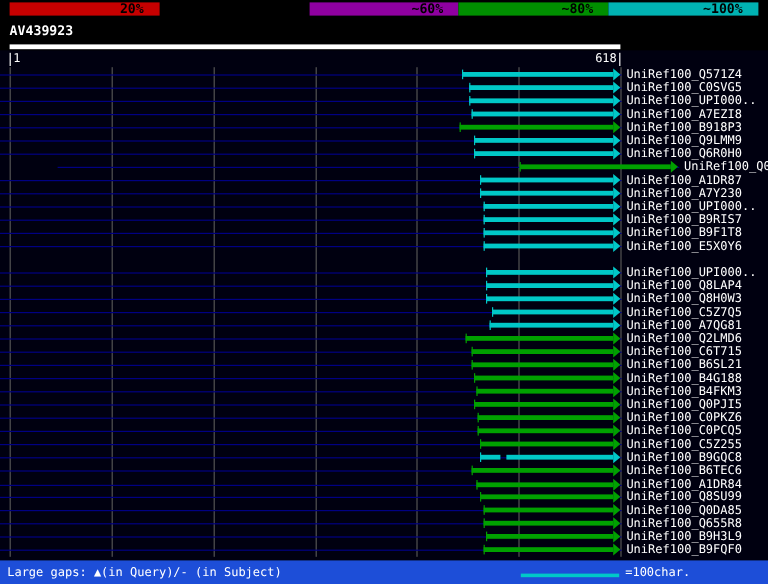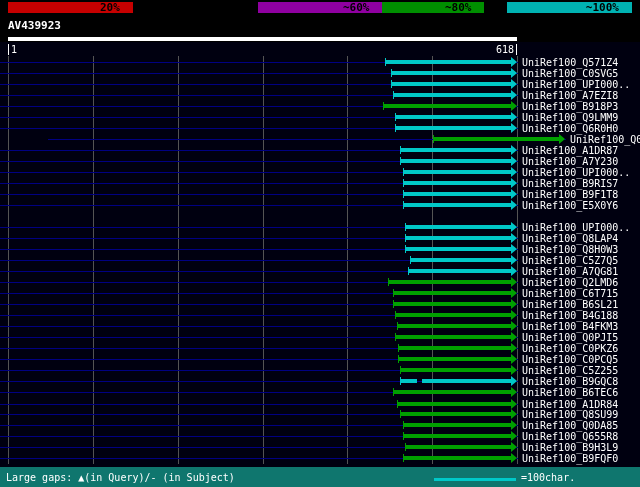--- a/index.html
+++ b/index.html
@@ -35,41 +35,41 @@
   .bar-arrow {
     position:absolute; top:0; width:0; height:0;
     border-top:5px solid transparent; border-bottom:5px solid transparent;
     border-left:6px solid #00c8c8;
   }
   .hit-label {
     position:absolute; left:522px; top:0; line-height:11px;
     font-size:10px; color:#fff; white-space:nowrap;
   }
   
-  .statusbar { position:absolute; top:467px; left:0; width:640px; height:20px; background:#0f766e; }
+  .statusbar { position:absolute; top:467px; left:0; width:640px; height:20px; background:#1d4ed8; }
   .gaps { position:absolute; left:6px; top:5px; font-size:10px; color:#fff; white-space:nowrap; }
   .legend-line { position:absolute; top:11px; height:3px; background:#00c8c8; }
   .legend-text { position:absolute; left:521px; top:5px; font-size:10px; color:#fff; }
 </style>
 </head>
 <body>
 
 <div class="screen">
 
   <div class="scalebar">
       <div class="seg" style="left: 8px; width: 124.8px; background: rgb(198, 0, 0);">
         <span>20%</span>
       </div>
       <div class="seg" style="left: 132.8px; width: 124.8px; background: rgb(217, 122, 0); margin-top: 13px;">
         <span>~40%</span>
       </div>
       <div class="seg" style="left: 257.6px; width: 124.8px; background: rgb(143, 0, 160);">
         <span>~60%</span>
       </div>
-      <div class="seg" style="left: 382.4px; width: 102px; background: rgb(0, 143, 0);">
+      <div class="seg" style="left: 382.4px; width: 125px; background: rgb(0, 143, 0);">
         <span>~80%</span>
       </div>
       <div class="seg" style="left: 507.2px; width: 124.8px; background: rgb(0, 178, 178);">
         <span>~100%</span>
       </div>
     </div>
 
   <div class="queryrow">
     <div class="qname">AV439923</div>
     <div class="qbar"></div>

